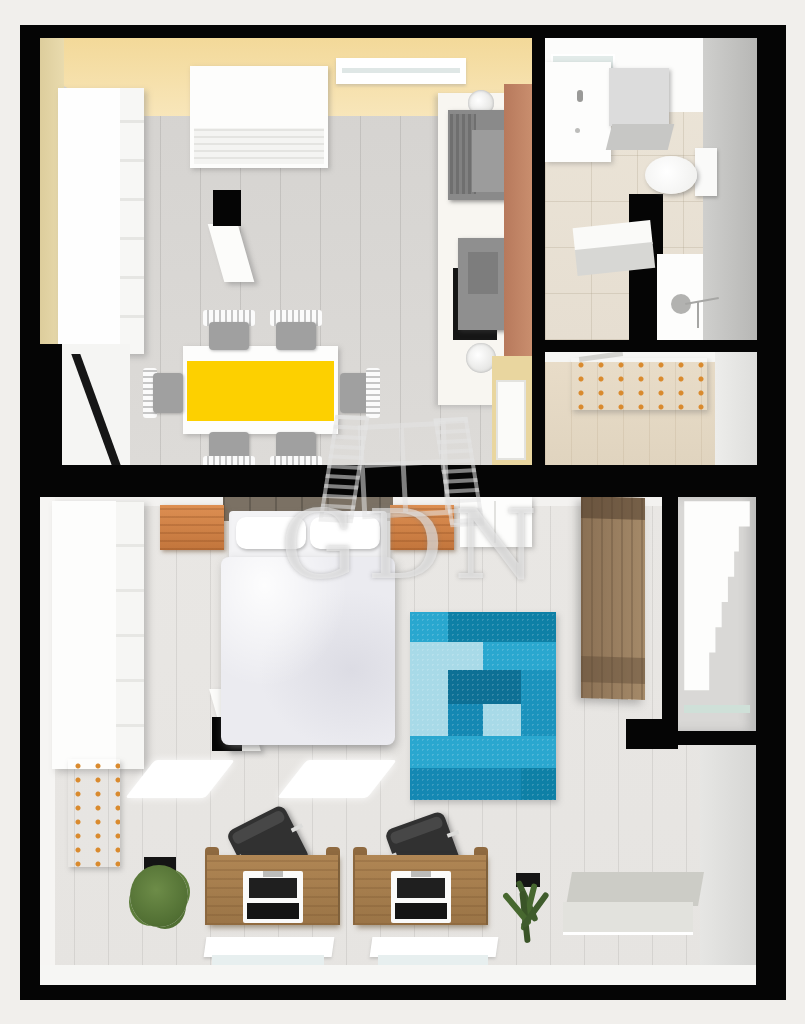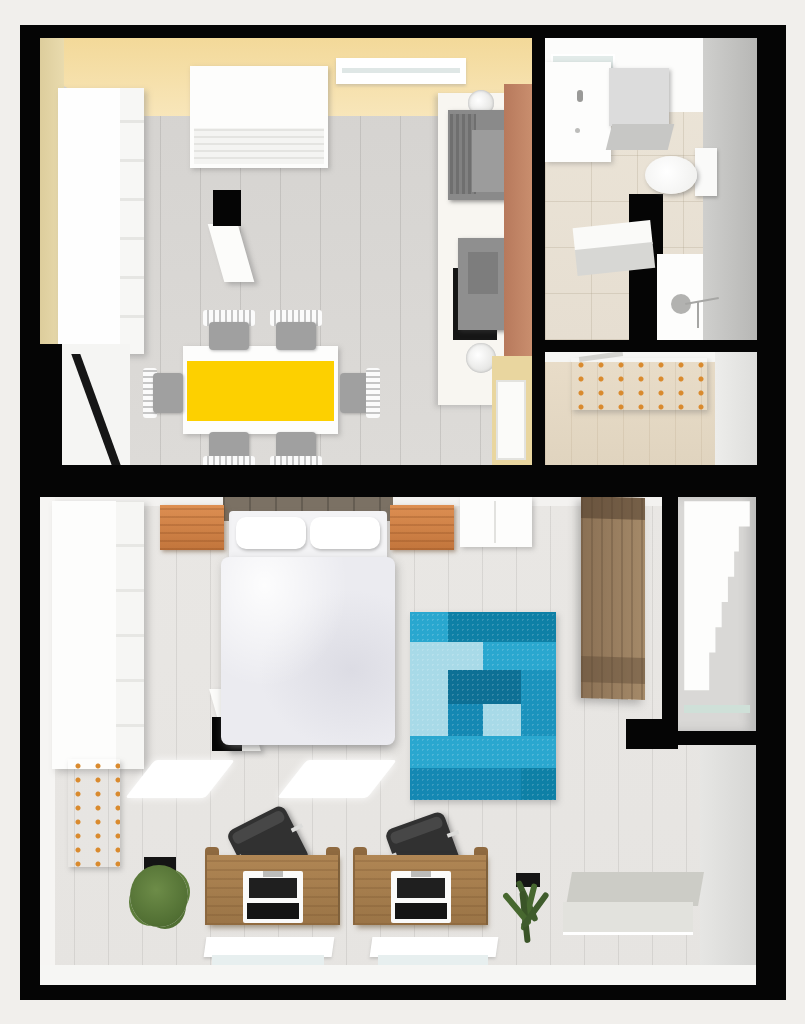--- a/index.html
+++ b/index.html
@@ -349,14 +349,25 @@
     <div class="a" style="left:165px;top:440px;width:128px;height:20px;background:#ffffff;
          transform:skewX(-8deg);box-shadow:0 2px 3px rgba(150,150,150,.4);"></div>
     <div class="a" style="left:172px;top:458px;width:112px;height:11px;background:#e7efef;"></div>
     <div class="a" style="left:331px;top:440px;width:126px;height:20px;background:#ffffff;
          transform:skewX(-8deg);box-shadow:0 2px 3px rgba(150,150,150,.4);"></div>
     <div class="a" style="left:338px;top:458px;width:110px;height:11px;background:#e7efef;"></div>
 
     <div class="a" style="left:0;top:468px;width:716px;height:20px;background:#f6f6f4;"></div>
   </div>
 
+  <div class="a" style="left:270px;top:405px;width:280px;height:200px;pointer-events:none;">
+    <div class="a wm-shutter" style="left:57px;top:10px;width:26px;height:100px;
+         transform:rotate(9deg) skewY(-6deg);"></div>
+    <div class="a wm-frame" style="left:90px;top:18px;width:78px;height:84px;transform:rotate(-3deg);">
+      <div class="a wm-bar" style="left:36px;top:0;width:5px;height:84px;"></div>
+      <div class="a wm-bar" style="left:0;top:33px;width:78px;height:5px;"></div>
+    </div>
+    <div class="a wm-shutter" style="left:172px;top:12px;width:26px;height:102px;
+         transform:rotate(-9deg) skewY(6deg);"></div>
+    <div class="a wm-text" style="left:10px;top:88px;width:240px;height:110px;">GDN</div>
+  </div>
 
 </div>
 
 </body></html>

